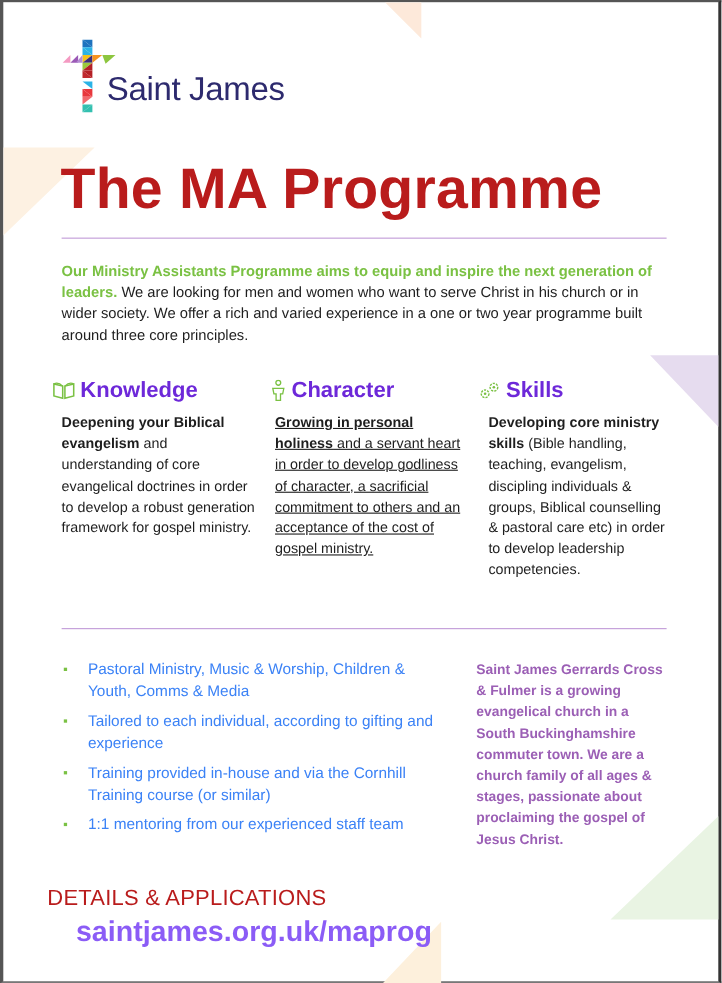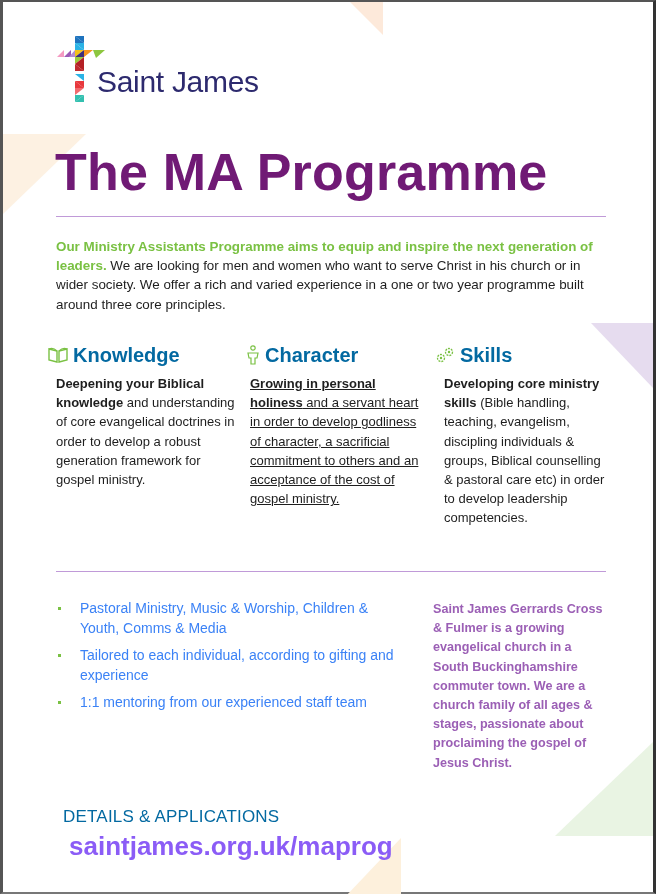--- a/index.html
+++ b/index.html
@@ -5,33 +5,33 @@
     * { margin: 0; padding: 0; box-sizing: border-box; }
     html, body { width: 656px; height: 894px; overflow: hidden; background: #ffffff; }
     body { font-family: "Liberation Sans", sans-serif; color: #1e1e1e; position: relative; }
     .page { position: absolute; left: 0; top: 0; width: 656px; height: 894px; background: #fff;
             border-top: 2px solid #555; border-left: 3px solid #555; border-right: 3px solid #333; border-bottom: 2px solid #777; }
     .abs { position: absolute; }
     .tri { position: absolute; left: 0; top: 0; }
     .logo-cross { left: 52px; top: 34px; width: 52px; height: 68px; }
     .logo-name { left: 94px; top: 64px; font-size: 30px; color: #2d2a6e; letter-spacing: -0.3px; line-height: 32px; }
     .logo-sub { left: 95px; top: 99px; font-size: 14px; color: #2d2a6e; line-height: 16px; }
-    .title { left: 52px; top: 140px; font-size: 52px; font-weight: bold; color: #701a75; line-height: 60px; letter-spacing: 0.2px; }
+    .title { left: 52px; top: 140px; font-size: 52px; font-weight: bold; color: #b91c1c; line-height: 60px; letter-spacing: 0.2px; }
     .divider { height: 1px; background: #c09ad8; }
     .intro { left: 53px; top: 235px; width: 560px; font-size: 13.4px; line-height: 19.2px; color: #1e1e1e; }
     .intro .lead { color: #7ac143; font-weight: bold; }
-    .col-head { font-size: 20px; font-weight: bold; color: #0369a1; line-height: 24px; display: flex; align-items: center; }
+    .col-head { font-size: 20px; font-weight: bold; color: #6d28d9; line-height: 24px; display: flex; align-items: center; }
     .col-head svg { margin-right: 4px; }
     .col-text { font-size: 13px; line-height: 19.2px; color: #1e1e1e; }
     .col-text b { font-weight: bold; }
     .bullets { left: 53px; top: 597px; width: 350px; list-style: none; }
     .bullets li { position: relative; padding-left: 24px; font-size: 14px; line-height: 19.5px; margin-bottom: 8px; color: #3b82f6; }
     .bullets li .dot { position: absolute; left: 2px; top: 8px; width: 3px; height: 3px; background: #7ac143; }
     .about { left: 430px; top: 598px; width: 170px; font-size: 12.6px; line-height: 19.2px; color: #9b5fb5; font-weight: bold; }
-    .details-label { left: 60px; top: 805px; font-size: 17px; color: #0369a1; letter-spacing: 0.2px; line-height: 20px; }
+    .details-label { left: 40px; top: 805px; font-size: 20px; color: #b91c1c; letter-spacing: 0.2px; line-height: 20px; }
     .details-url { left: 66px; top: 828px; font-size: 26px; font-weight: bold; color: #8b5cf6; line-height: 32px; }
   </style>
 </head>
 <body>
 
 <div class="page">
 
   <svg class="tri" width="656" height="894">
     <polygon points="347,0 380,0 380,33" fill="#fde9da"></polygon>
     <polygon points="0,132 83,132 0,212" fill="#fdf1e2"></polygon>
@@ -76,21 +76,21 @@
 
   <div class="abs" style="left:44px; top:341px; width:185px;">
     <div class="col-head">
       <svg width="22" height="18" viewBox="0 0 22 18">
         <path d="M2 3 L10 5 L10 16 L2 14 Z" fill="none" stroke="#7ac143" stroke-width="1.4"></path>
         <path d="M20 3 L12 5 L12 16 L20 14 Z" fill="none" stroke="#7ac143" stroke-width="1.4"></path>
         <path d="M2 3 Q6 1 10 5 M20 3 Q16 1 12 5" fill="none" stroke="#7ac143" stroke-width="1.2"></path>
       </svg>
       <span>Knowledge</span>
     </div>
-    <p class="col-text" style="margin-left:9px; margin-top:7px; width:180px;"><b>Deepening your Biblical knowledge</b><span> and understanding of core evangelical doctrines in order to develop a robust generation framework for gospel ministry.</span></p>
+    <p class="col-text" style="margin-left:9px; margin-top:7px; width:180px;"><b>Deepening your Biblical evangelism</b><span> and understanding of core evangelical doctrines in order to develop a robust generation framework for gospel ministry.</span></p>
   </div>
 
   <div class="abs" style="left:242px; top:341px; width:180px;">
     <div class="col-head">
       <svg width="16" height="20" viewBox="0 0 16 20">
         <circle cx="8" cy="3" r="2.2" fill="none" stroke="#7ac143" stroke-width="1.2"></circle>
         <path d="M3 8 L13 8 L12 13 L10 13 L10 19 L6 19 L6 13 L4 13 Z" fill="none" stroke="#7ac143" stroke-width="1.2"></path>
       </svg>
       <span>Character</span>
     </div>
@@ -108,20 +108,21 @@
       <span>Skills</span>
     </div>
     <p class="col-text" style="margin-left:10px; margin-top:7px; width:165px;"><b>Developing core ministry skills</b><span> (Bible handling, teaching, evangelism, discipling individuals &amp; groups, Biblical counselling &amp; pastoral care etc) in order to develop leadership competencies.</span></p>
   </div>
 
   <div class="abs divider" style="left:53px; top:569px; width:550px;"></div>
 
   <ul class="abs bullets">
     <li><span class="dot"></span><span>Pastoral Ministry, Music &amp; Worship, Children &amp; Youth, Comms &amp; Media</span></li>
     <li><span class="dot"></span><span>Tailored to each individual, according to gifting and experience</span></li>
+    <li><span class="dot"></span><span>Training provided in-house and via the Cornhill Training course (or similar)</span></li>
     <li><span class="dot"></span><span>1:1 mentoring from our experienced staff team</span></li>
   </ul>
 
   <p class="abs about">Saint James Gerrards Cross &amp; Fulmer is a growing evangelical church in a South Buckinghamshire commuter town. We are a church family of all ages &amp; stages, passionate about proclaiming the gospel of Jesus Christ.</p>
 
   <div class="abs details-label">DETAILS &amp; APPLICATIONS</div>
   <a class="abs details-url">saintjames.org.uk/maprog</a>
 
 </div>
 

